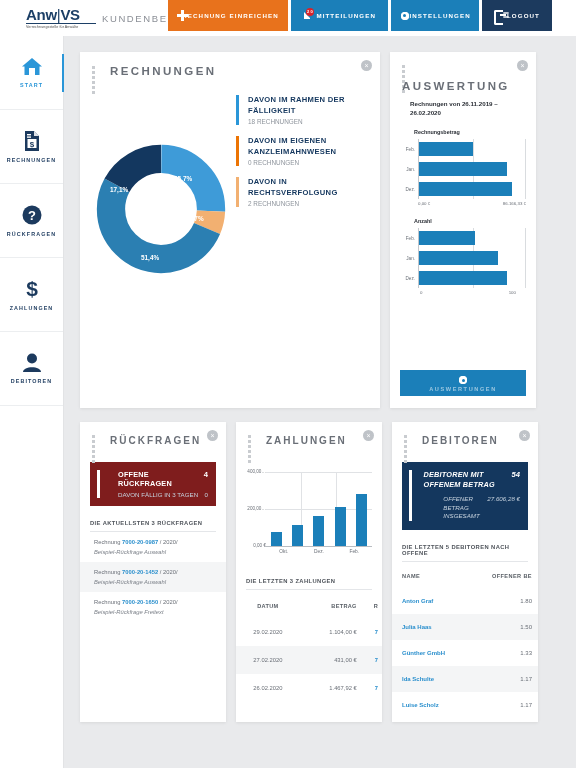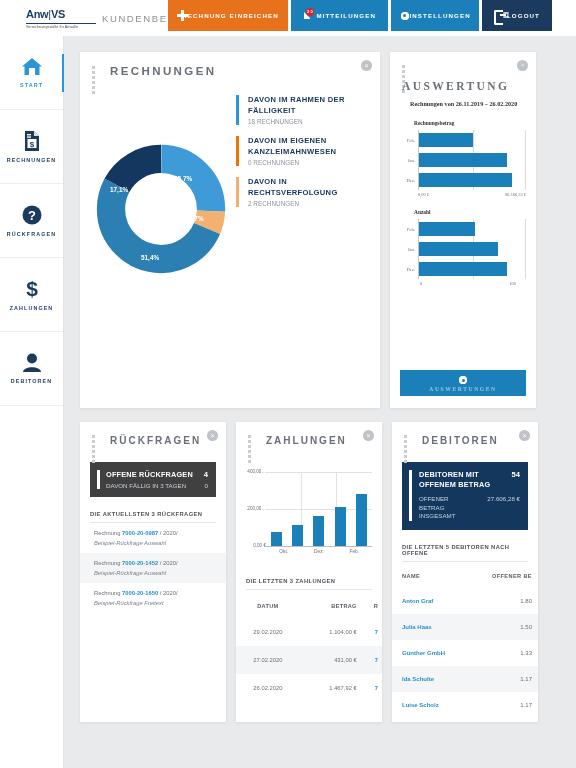--- a/index.html
+++ b/index.html
@@ -18,21 +18,21 @@
     background: #ffffff;
     display: flex;
     align-items: stretch;
     overflow: hidden;
   }
   .logo-wrap {
     display: flex; flex-direction: column; justify-content: center;
     padding-left: 26px; width: 96px;
   }
   .logo-main {
-    font-size: 11px; font-weight: bold; color: #1c3f66; letter-spacing: -0.3px;
+    font-size: 15px; font-weight: bold; color: #1c3f66; letter-spacing: -0.3px;
     line-height: 15px; white-space: nowrap;
   }
   .logo-main .bar { color: #1c3f66; font-weight: normal; }
   .logo-sub {
     font-size: 3.6px; color: #4a4a4a; letter-spacing: .1px;
     border-top: 1px solid #1c3f66; margin-top: 1px; padding-top: 1px;
     white-space: nowrap;
   }
   .kundenbereich {
     display: flex; align-items: center;
@@ -164,21 +164,21 @@
   .hero-bar { width:3px; background:#fff; flex:none; margin-left:9px; }
   .hero-t { font-size:8.6px; font-weight:bold; line-height:12px; letter-spacing:.3px; }
   .hero-s { font-size:6.6px; color:#c6d2de; margin-top:3px; letter-spacing:.2px; }
 
   .legend-item { display:flex; gap:9px; margin-bottom:11px; }
   .leg-bar { width:3px; flex:none; }
   .leg-t { font-size:7.6px; font-weight:bold; color:#14375e; line-height:10.5px; letter-spacing:.3px; }
   .leg-s { font-size:6.4px; color:#8e949c; margin-top:2px; }
 
   
-  .c-auswertung { width:146px; height:356px;font-family:Liberation Serif, serif; }
+  .c-auswertung { width:146px; height:356px; }
   .aus-sub {
     font-size:6.2px; font-weight:bold; color:#2b2f36; line-height:9px;
     padding:3px 10px 0 20px;
   }
   .chart-label {
     font-size:5.4px; font-weight:bold; color:#2b2f36;
     padding-left:24px; margin-top:12px;
   }
   .hbar-chart { padding:4px 10px 0 10px; }
   .hrow { display:flex; align-items:center; height:20px; }
@@ -208,22 +208,22 @@
 
   
   .c-small { width:146px; height:300px; overflow:hidden; }
   .sec-title {
     font-size:5.8px; font-weight:bold; letter-spacing:.4px; color:#4f545b;
     padding:0 10px; margin-top:4px;
   }
   .hr { height:1px; background:#e4e6e9; margin:5px 10px 0 10px; }
 
   .rf-hero {
-    background:#404040; color:#fff; margin:6px 10px 8px 10px;
-    display:flex; gap:6px; padding:8px 8px 8px 0;
+    background:#7f1d1d; color:#fff; margin:6px 10px 8px 10px;
+    display:flex; gap:18px; padding:8px 8px 8px 0;
   }
   .rf-hero .hero-bar { margin-left:7px; }
   .rf-line { display:flex; justify-content:space-between; align-items:baseline; }
   .rf-l1 { font-size:7.3px; font-weight:bold; letter-spacing:.2px; }
   .rf-n1 { font-size:7.6px; font-weight:bold; }
   .rf-l2 { font-size:6.2px; color:#c6d2de; margin-top:3px; }
   .rf-n2 { font-size:6.2px; color:#c6d2de; }
 
   .rf-item { padding:7px 10px 7px 14px; }
   .rf-item.alt { background:#f4f5f6; }
@@ -273,21 +273,21 @@
 
   .deb-hero {
     background:#14375e; color:#fff; margin:6px 10px 0 10px;
     display:flex; gap:7px; padding:8px 8px 9px 0;
   }
   .deb-hero .hero-bar { margin-left:7px; }
   .deb-l1 { font-size:7.3px; font-weight:bold; line-height:10px; letter-spacing:.2px; }
   .deb-n1 { font-size:7.6px; font-weight:bold; }
   .deb-l2 { font-size:6.2px; color:#c6d2de; line-height:8.5px; }
   .deb-n2 { font-size:6.2px; color:#c6d2de; }
-  .deb-flex { display:flex; justify-content:space-between; align-items:flex-start; }
+  .deb-flex { display:flex; justify-content:flex-end; align-items:flex-start;font-style:italic; }
 </style>
 </head>
 <body>
 
 <div class="header">
   <div class="logo-wrap">
     <div class="logo-main"><span>Anw</span><span class="bar">|</span><span>VS</span></div>
     <div class="logo-sub">Verrechnungsstelle für Anwälte</div>
   </div>
   <div class="kundenbereich">KUNDENBEREICH</div>

